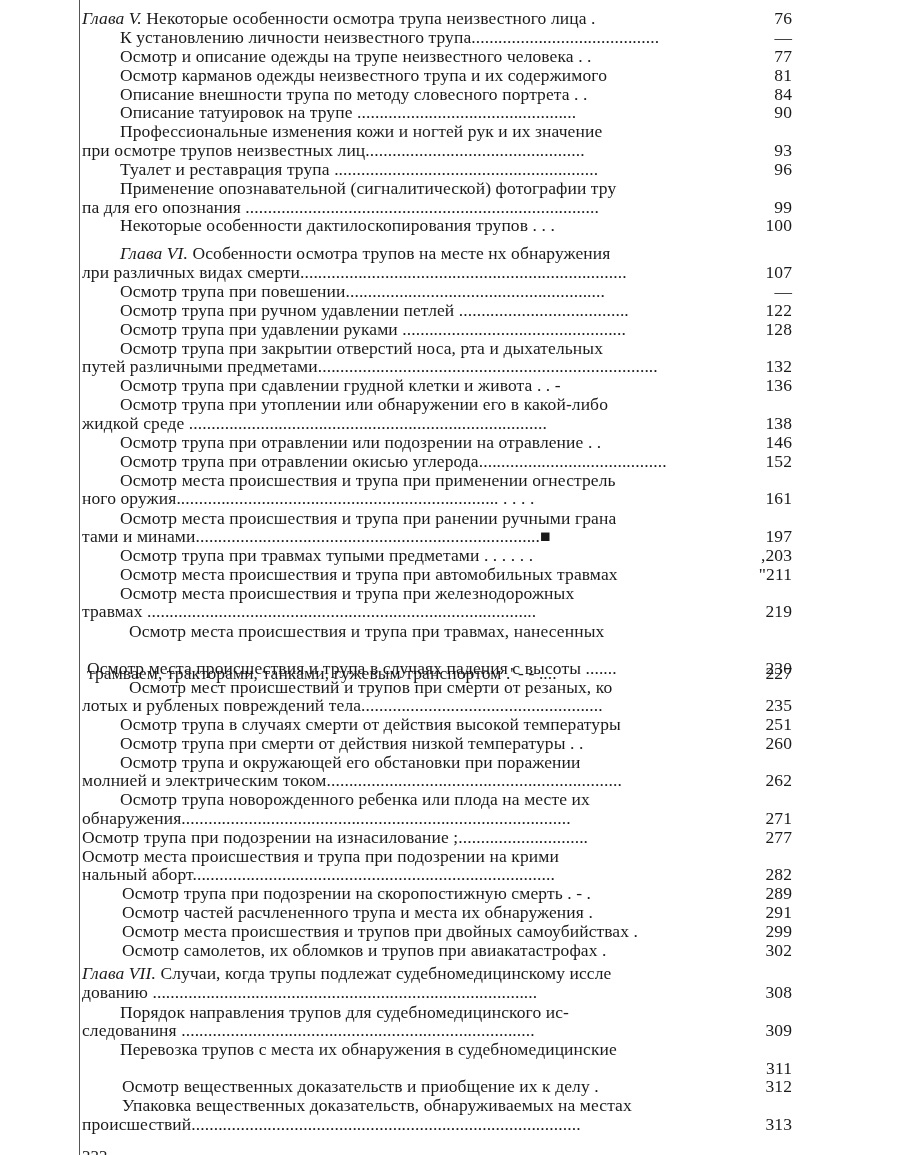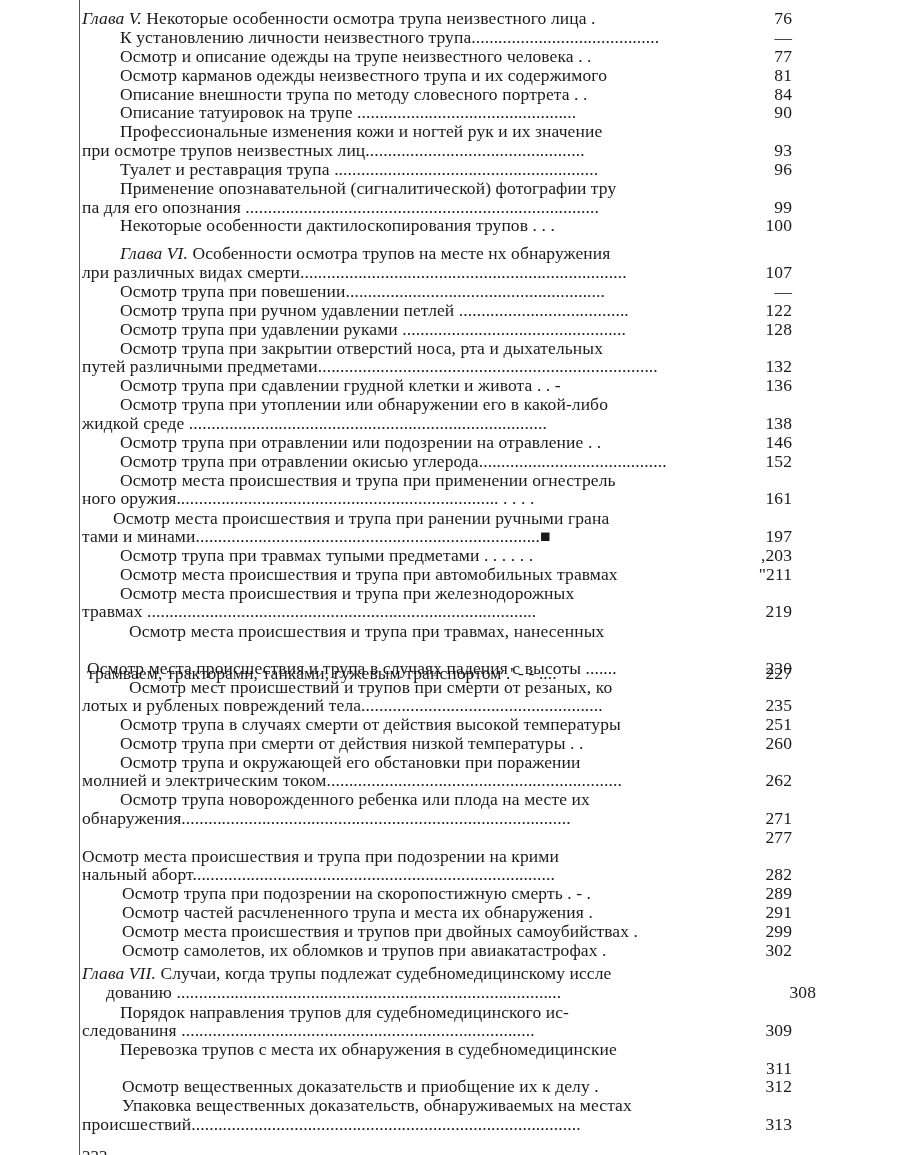--- a/index.html
+++ b/index.html
@@ -112,21 +112,21 @@
         <span class="pg">152</span>
       </div>
       <div class="line" style="top: 471px;">
         <span class="txt" style="left: 38px;"><span>Осмотр  места  происшествия  и трупа  при  применении огнестрель</span></span>
       </div>
       <div class="line" style="top: 489px;">
         <span class="txt" style="left: 0px;"><span>ного   оружия........................................................................  .     .     .     .</span></span>
         <span class="pg">161</span>
       </div>
       <div class="line" style="top: 509px;">
-        <span class="txt" style="left: 31px;"><span>Осмотр места  происшествия и трупа при ранении ручными грана</span></span>
+        <span class="txt" style="left: 38px;"><span>Осмотр места  происшествия и трупа при ранении ручными грана</span></span>
       </div>
       <div class="line" style="top: 527px;">
         <span class="txt" style="left: 0px;"><span>тами  и  минами.............................................................................■</span></span>
         <span class="pg">197</span>
       </div>
       <div class="line" style="top: 546px;">
         <span class="txt" style="left: 38px;"><span>Осмотр трупа  при травмах тупыми предметами       .       .       .       .       .       .</span></span>
         <span class="pg">,203</span>
       </div>
       <div class="line" style="top: 565px;">
@@ -174,20 +174,21 @@
         <span class="pg">262</span>
       </div>
       <div class="line" style="top: 790px;">
         <span class="txt" style="left: 38px;"><span>Осмотр    трупа    новорожденного    ребенка или плода на месте их</span></span>
       </div>
       <div class="line" style="top: 809px;">
         <span class="txt" style="left: 0px;"><span>обнаружения.......................................................................................</span></span>
         <span class="pg">271</span>
       </div>
       <div class="line" style="top: 828px;">
+        <span class="txt" style="left: 0px;"><span>Осмотр  трупа  при  подозрении  на  изнасилование        ;.............................</span></span>
         <span class="pg">277</span>
       </div>
       <div class="line" style="top: 847px;">
         <span class="txt" style="left: 0px;"><span>Осмотр   места   происшествия   и  трупа  при  подозрении  на  крими</span></span>
       </div>
       <div class="line" style="top: 865px;">
         <span class="txt" style="left: 0px;"><span>нальный    аборт.................................................................................</span></span>
         <span class="pg">282</span>
       </div>
       <div class="line" style="top: 884px;">
@@ -202,21 +203,21 @@
         <span class="txt" style="left: 40px;"><span>Осмотр места  происшествия и трупов при двойных самоубийствах .</span></span>
         <span class="pg">299</span>
       </div>
       <div class="line" style="top: 941px;">
         <span class="txt" style="left: 40px;"><span>Осмотр самолетов, их обломков и трупов при авиакатастрофах     .</span></span>
         <span class="pg">302</span>
       </div>
       <div class="line" style="top: 964px;">
         <span class="txt" style="left: 0px;"><span class="chap">Глава VII.</span><span> Случаи, когда трупы подлежат судебномедицинскому иссле</span></span>
       </div>
-      <div class="line" style="top: 983px; margin-left: 24px;">
+      <div class="line" style="top: 983px;">
         <span class="txt" style="left: 0px;"><span>дованию        ......................................................................................</span></span>
         <span class="pg">308</span>
       </div>
       <div class="line" style="top: 1003px;">
         <span class="txt" style="left: 38px;"><span>Порядок     направления     трупов    для    судебномедицинского    ис-</span></span>
       </div>
       <div class="line" style="top: 1021px;">
         <span class="txt" style="left: 0px;"><span>следованиня        ...............................................................................</span></span>
         <span class="pg">309</span>
       </div>

